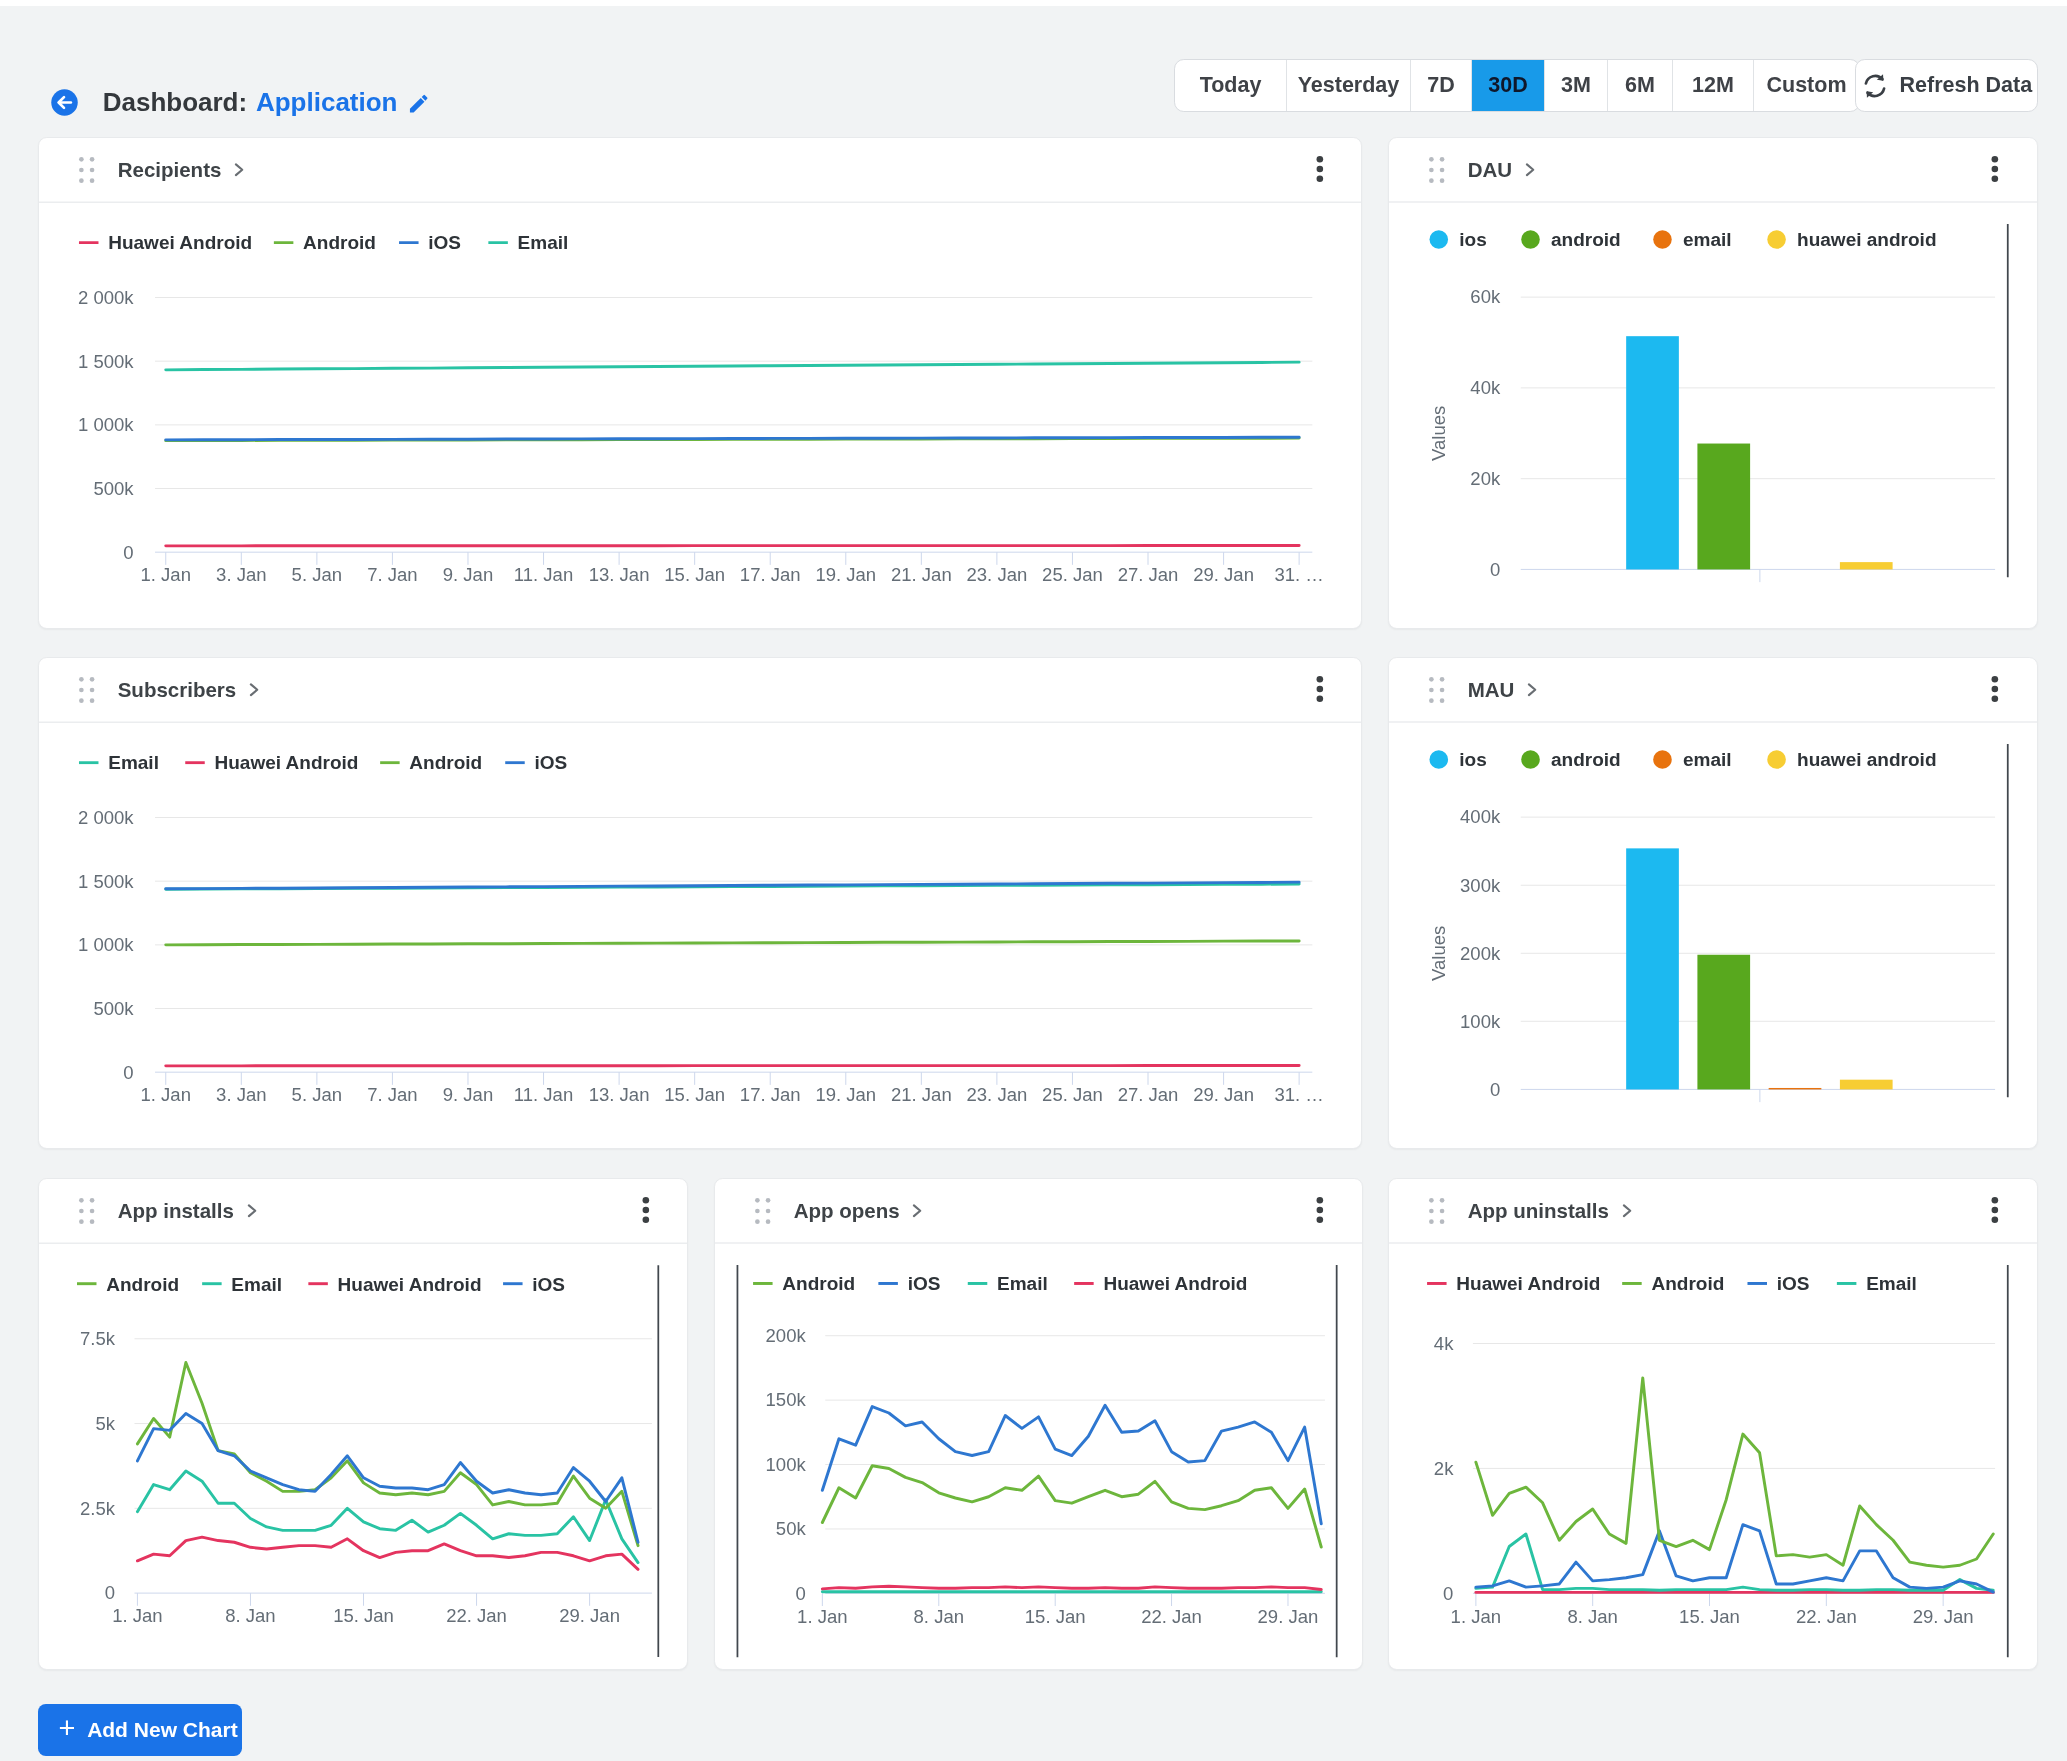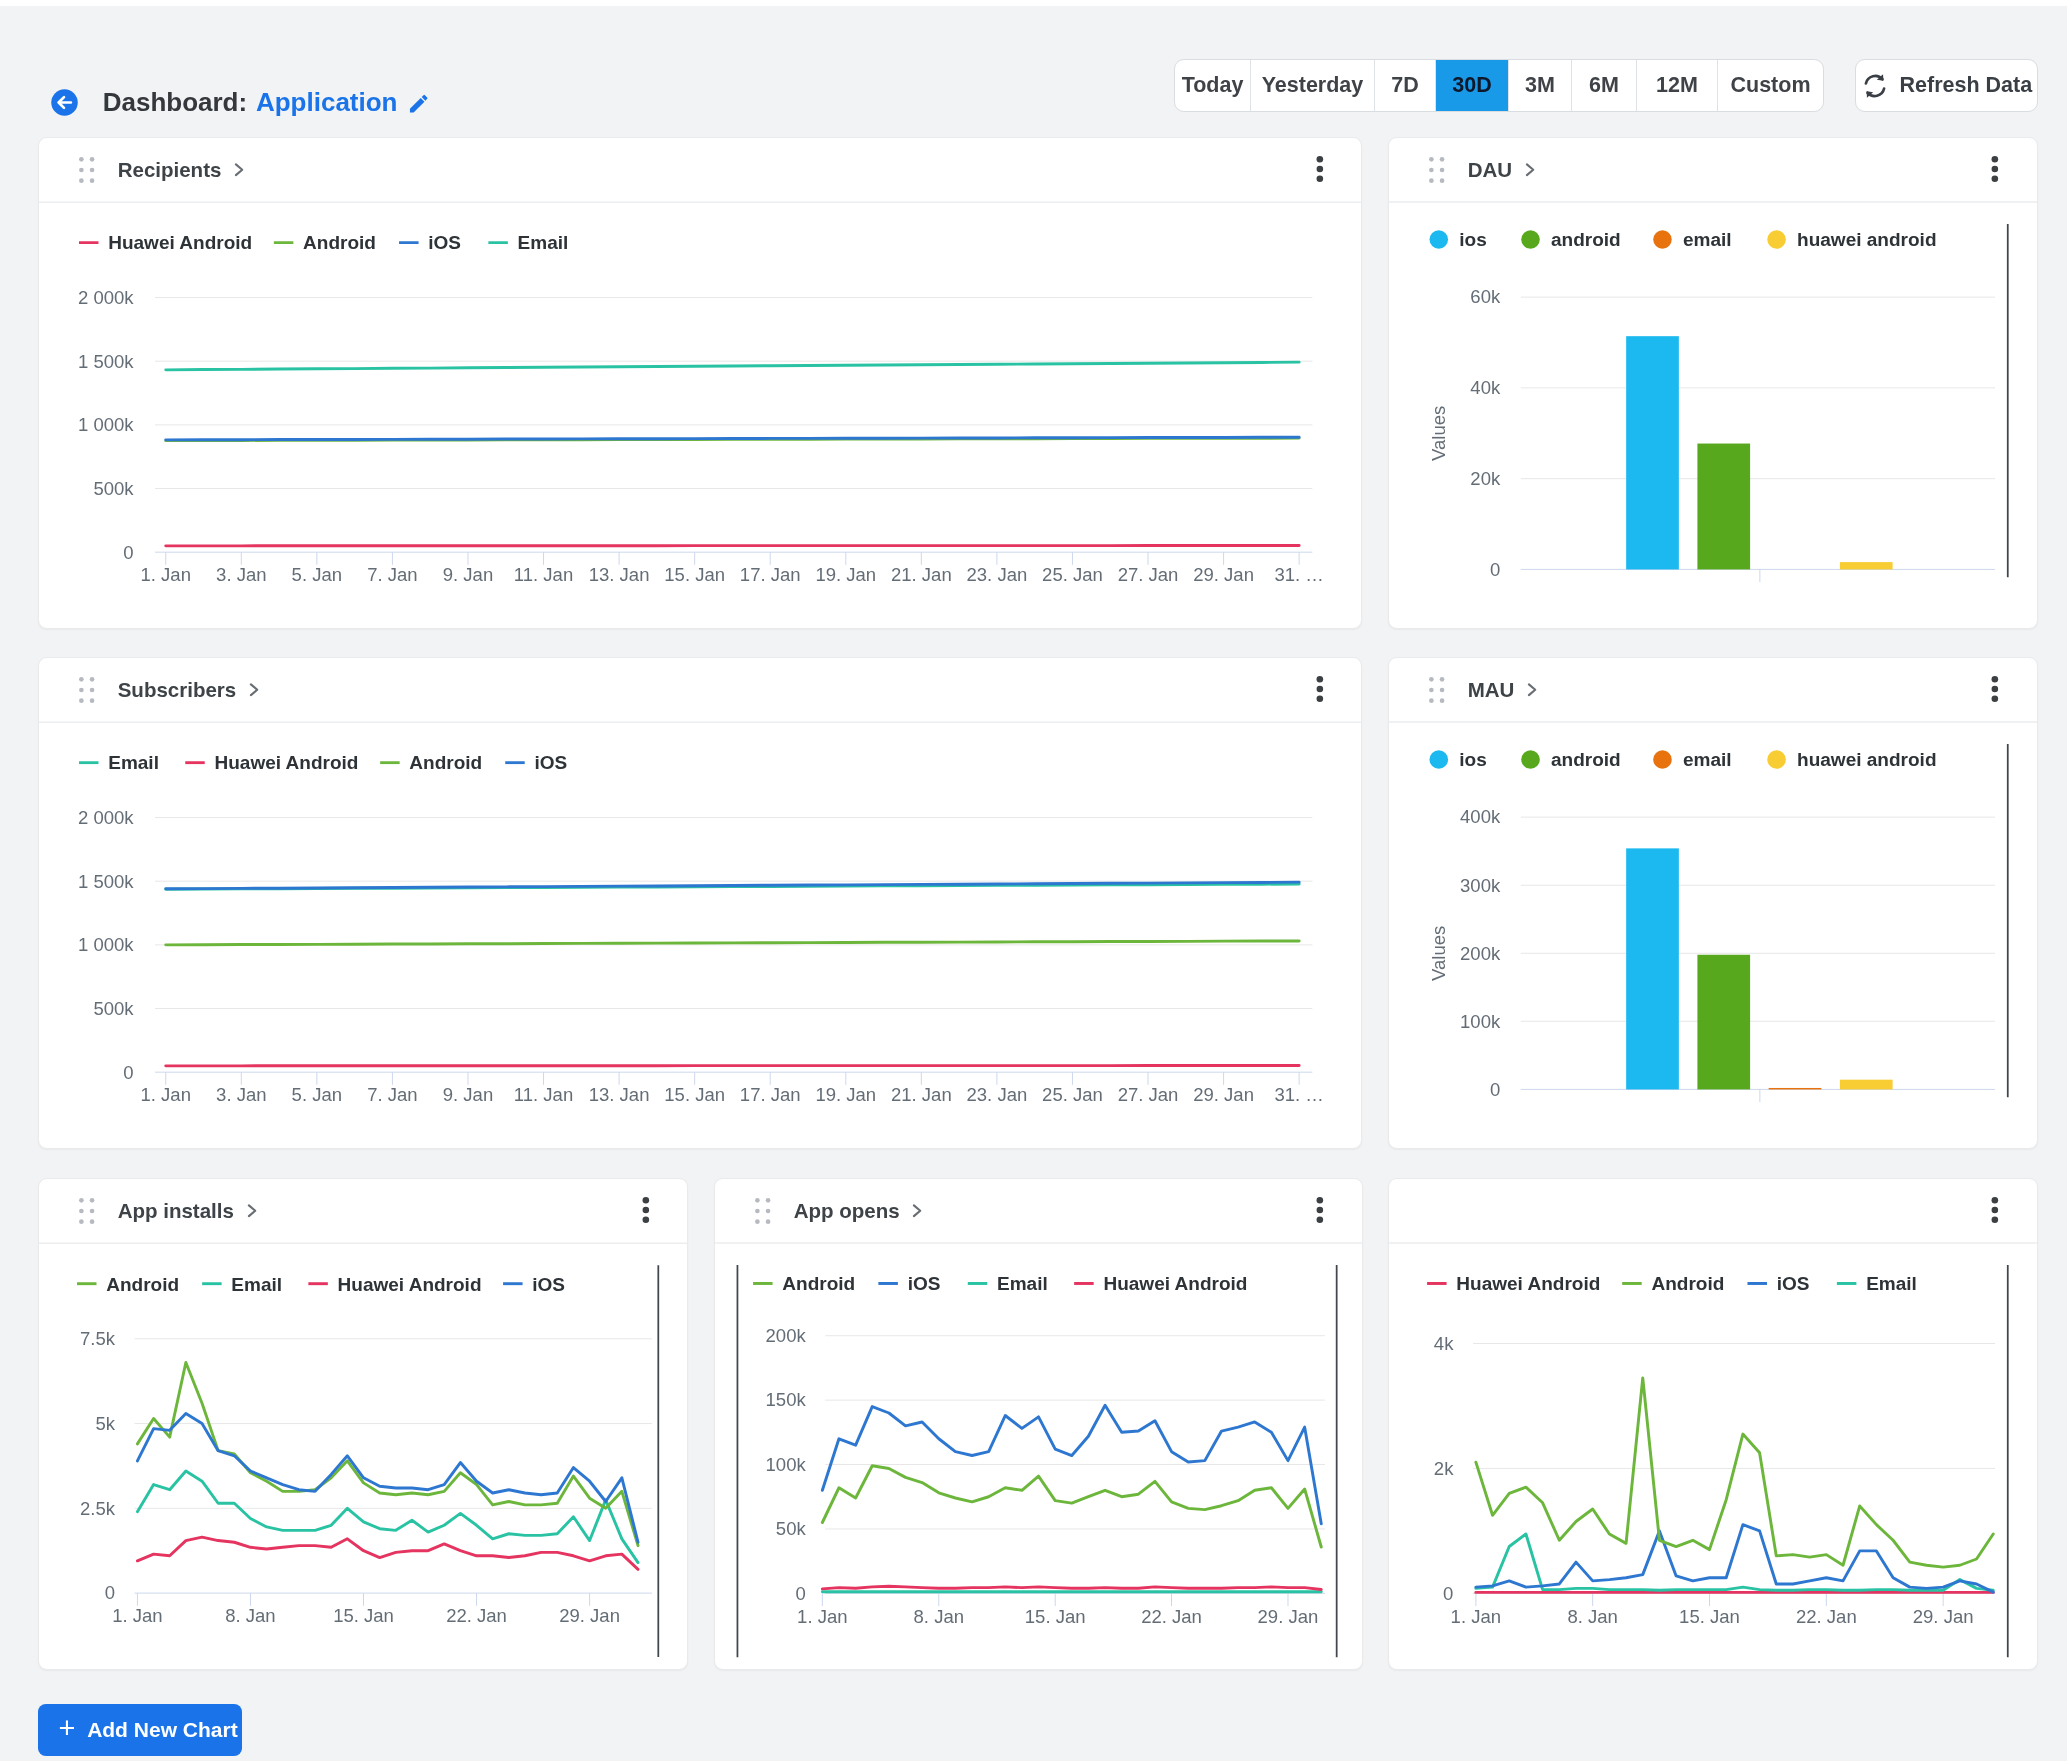--- a/index.html
+++ b/index.html
@@ -37,21 +37,21 @@
 <line x1="20.5" y1="26" x2="32.5" y2="26" stroke="#fff" stroke-width="2.7" stroke-linecap="round"></line>
 </svg>
     <span class="t1">Dashboard:</span>
     <span class="t2">Application</span>
     <svg width="23.4" height="23.4" viewBox="0 0 24 24" style="margin-left:9.8px;margin-bottom:-2.9px">
 <path d="M3 17.2 V21 h3.8 L17.9 9.9 l-3.8-3.8 Z" fill="#1a73e8"></path>
 <path d="M20.7 7.04 a1 1 0 0 0 0-1.42 l-2.34-2.34 a1 1 0 0 0-1.42 0 l-1.83 1.83 3.75 3.75 Z" fill="#1a73e8"></path>
 </svg>
   </div>
 <div class="segwrap">
-    <div class="seg" style="width:76px">Today</div>
+    <div class="seg" style="width:112px">Today</div>
     <div class="seg" style="width:124px">Yesterday</div>
     <div class="seg" style="width:61px">7D</div>
     <div class="seg active" style="width:73px">30D</div>
     <div class="seg" style="width:63px">3M</div>
     <div class="seg" style="width:65px">6M</div>
     <div class="seg" style="width:81px">12M</div>
     <div class="seg" style="width:105px">Custom</div>
   </div>
 <div class="refresh"><svg width="28" height="28" viewBox="0 0 24 24" style="margin-right:10.7px">
 <path d="M18.4 6.2A8.2 8.2 0 0 0 4.2 9.8" fill="none" stroke="#3a3f45" stroke-width="2.3" stroke-linecap="round"></path>
@@ -418,20 +418,34 @@
 <text x="587.1" y="454.5" font-size="19" fill="#646d76" text-anchor="middle" font-weight="normal" font-family="&quot;Liberation Sans&quot;, sans-serif">29. Jan</text>
 <polyline points="110.0,422.9 127.0,422.9 144.1,422.9 161.1,422.9 178.2,422.9 195.2,422.9 212.2,422.9 229.3,422.9 246.3,422.9 263.4,422.9 280.4,422.9 297.4,422.9 314.5,422.9 331.5,422.9 348.6,422.9 365.6,422.9 382.6,422.9 399.7,422.9 416.7,422.9 433.8,422.9 450.8,422.9 467.8,422.9 484.9,422.9 501.9,422.9 519.0,422.9 536.0,422.9 553.0,422.9 570.1,422.9 587.1,422.9 604.2,422.9 621.2,422.9" fill="none" stroke="#29c3a4" stroke-width="3" stroke-linejoin="round" stroke-linecap="round"></polyline>
 <polyline points="110.0,419.9 127.0,418.6 144.1,419.2 161.1,417.9 178.2,417.2 195.2,417.9 212.2,418.6 229.3,419.2 246.3,419.2 263.4,418.6 280.4,418.6 297.4,417.9 314.5,418.6 331.5,417.9 348.6,418.6 365.6,419.2 382.6,419.2 399.7,418.6 416.7,419.2 433.8,419.2 450.8,417.9 467.8,418.6 484.9,419.2 501.9,419.2 519.0,419.2 536.0,418.6 553.0,418.6 570.1,417.9 587.1,418.6 604.2,418.6 621.2,420.5" fill="none" stroke="#e4345f" stroke-width="3" stroke-linejoin="round" stroke-linecap="round"></polyline>
 <polyline points="110.0,351.9 127.0,316.3 144.1,326.8 161.1,293.8 178.2,296.5 195.2,305.7 212.2,311.0 229.3,321.5 246.3,326.8 263.4,330.8 280.4,325.5 297.4,316.3 314.5,318.9 331.5,304.4 348.6,329.5 365.6,332.1 382.6,325.5 399.7,318.9 416.7,325.5 433.8,322.9 450.8,309.7 467.8,330.8 484.9,337.4 501.9,338.7 519.0,334.7 536.0,329.5 553.0,318.9 570.1,316.3 587.1,337.4 604.2,317.6 621.2,377.0" fill="none" stroke="#6db63c" stroke-width="3" stroke-linejoin="round" stroke-linecap="round"></polyline>
 <polyline points="110.0,318.9 127.0,266.1 144.1,272.7 161.1,233.1 178.2,239.7 195.2,252.9 212.2,248.9 229.3,266.1 246.3,279.3 263.4,283.3 280.4,279.3 297.4,242.3 314.5,255.5 331.5,243.7 348.6,276.7 365.6,283.3 382.6,263.5 399.7,231.8 416.7,259.5 433.8,258.2 450.8,247.6 467.8,279.3 484.9,289.9 501.9,288.5 519.0,258.2 536.0,254.2 553.0,248.9 570.1,259.5 587.1,288.5 604.2,254.2 621.2,353.2" fill="none" stroke="#2e77d0" stroke-width="3" stroke-linejoin="round" stroke-linecap="round"></polyline>
 <line x1="23.0" y1="88.0" x2="23.0" y2="490.0" stroke="#41474e" stroke-width="1.8"></line>
 <line x1="637.0" y1="88.0" x2="637.0" y2="490.0" stroke="#41474e" stroke-width="1.8"></line>
   </svg>
 </div>
 <div class="card" style="left:1388px;top:1178px;width:650px;height:492px;">
+  <div class="chead">
+    <svg width="54" height="63" viewBox="0 0 55 65">
+        <circle cx="31" cy="22" r="2.4" fill="#b6bac0"></circle>
+        <circle cx="31" cy="33" r="2.4" fill="#b6bac0"></circle>
+        <circle cx="31" cy="44" r="2.4" fill="#b6bac0"></circle>
+        <circle cx="42" cy="22" r="2.4" fill="#b6bac0"></circle>
+        <circle cx="42" cy="33" r="2.4" fill="#b6bac0"></circle>
+        <circle cx="42" cy="44" r="2.4" fill="#b6bac0"></circle>
+      </svg>
+    <span class="ctitle">App uninstalls</span>
+    <svg width="15.6" height="19.5" viewBox="0 0 16 20" style="margin-left:10.7px">
+        <path d="M4 4.5 l 6.5 5.5 l -6.5 5.5" stroke="#696e73" stroke-width="2.2" fill="none" stroke-linecap="round" stroke-linejoin="round"></path>
+      </svg>
+  </div>
   <svg class="kebab" style="left:599px" width="13.7" height="63" viewBox="0 0 14 65">
       <circle cx="7" cy="22" r="3.4" fill="#3c4043"></circle>
       <circle cx="7" cy="32" r="3.4" fill="#3c4043"></circle>
       <circle cx="7" cy="42" r="3.4" fill="#3c4043"></circle>
     </svg>
   <svg class="cbody" width="650" height="492" viewBox="0 0 666 504">
     <line x1="0" y1="65.5" x2="666" y2="65.5" stroke="#ebedef" stroke-width="1.5"></line>
     <line x1="39.0" y1="107.0" x2="59.0" y2="107.0" stroke="#e4345f" stroke-width="3"></line>
 <text x="69.0" y="114.0" font-size="19.5" fill="#2e3338" text-anchor="start" font-weight="bold" font-family="&quot;Liberation Sans&quot;, sans-serif">Huawei Android</text>
 <line x1="238.9" y1="107.0" x2="258.9" y2="107.0" stroke="#6db63c" stroke-width="3"></line>

